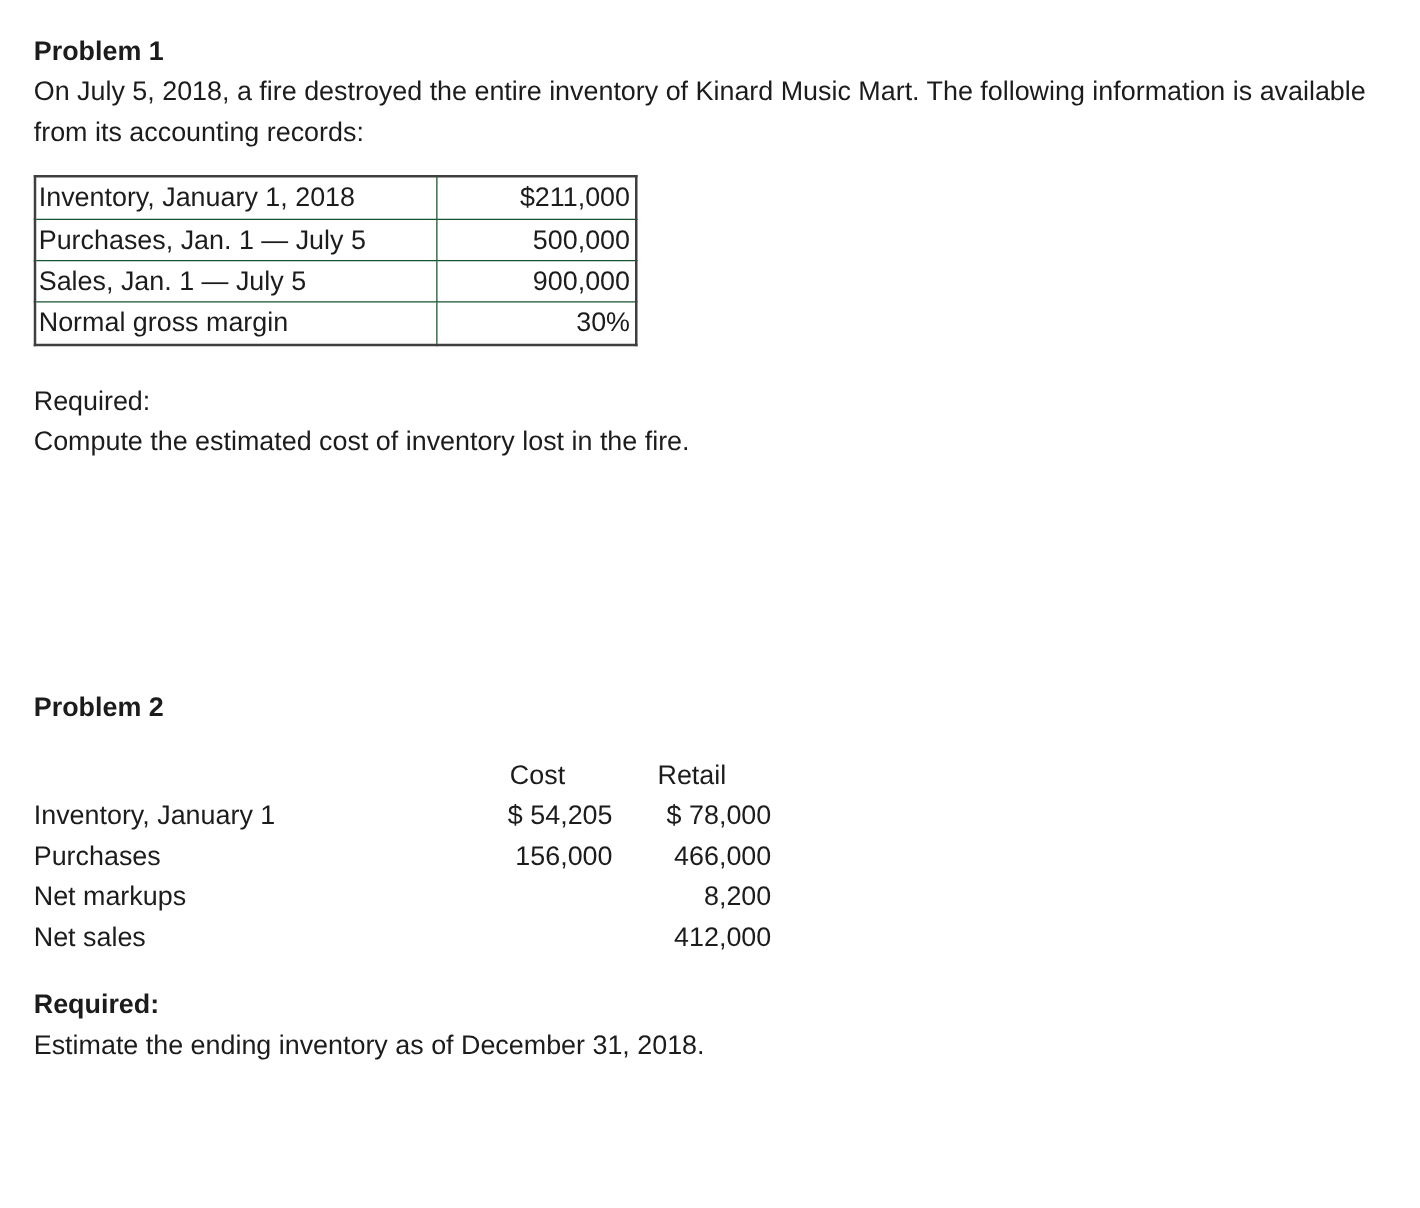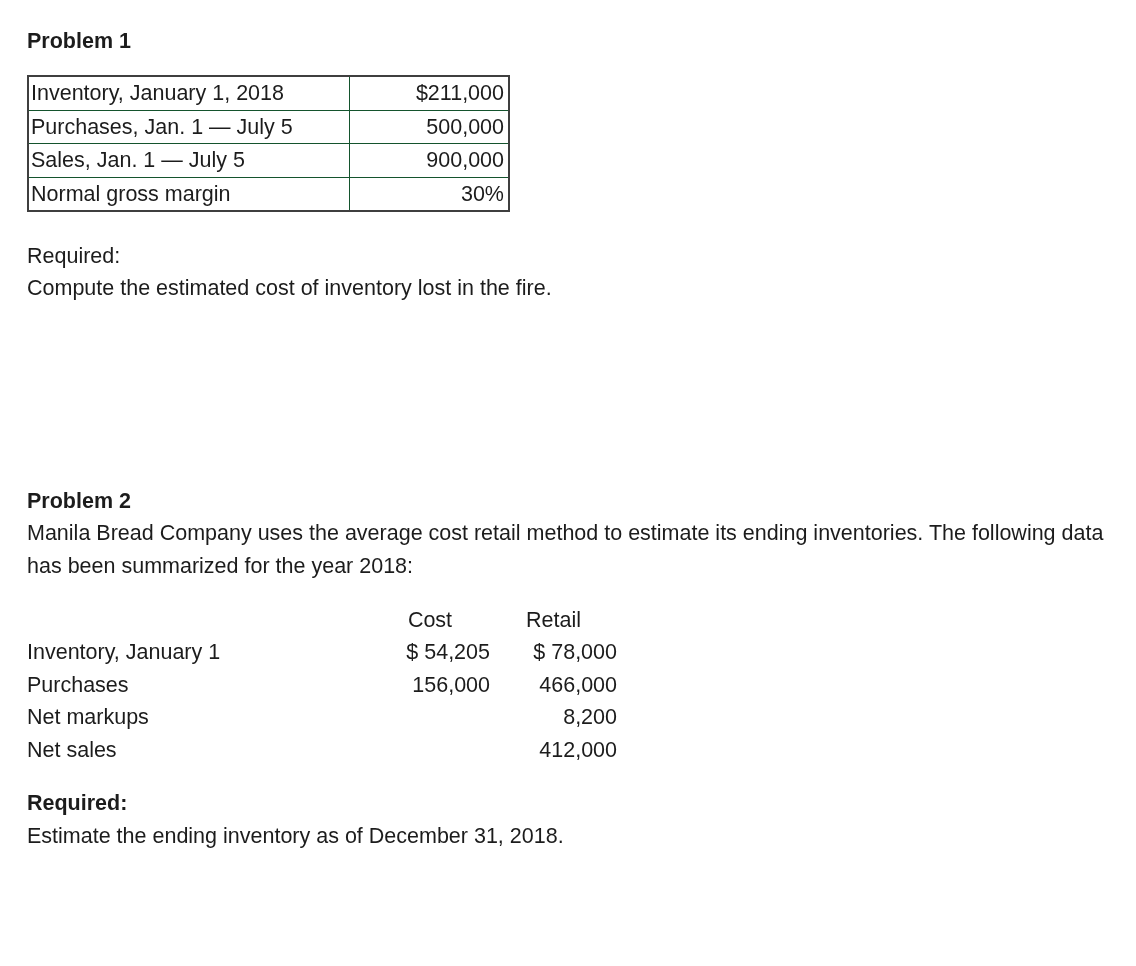--- a/index.html
+++ b/index.html
@@ -57,20 +57,21 @@
 
   .required-block-2 { margin-top: 21px; }
 </style>
 </head>
 <body>
 
 <div class="page">
 
   <section>
     <div class="heading">Problem 1</div>
+    <div class="intro">On July 5, 2018, a fire destroyed the entire inventory of Kinard Music Mart. The following information is available from its accounting records:</div>
 
     <table class="p1-table">
       <tbody>
         <tr>
           <td class="lbl">Inventory, January 1, 2018</td>
           <td class="val">$211,000</td>
         </tr>
         <tr>
           <td class="lbl">Purchases, Jan. 1 — July 5</td>
           <td class="val">500,000</td>
@@ -89,21 +90,20 @@
     <div class="required-block-1">
       <div class="required-label">Required:</div>
       <div>Compute the estimated cost of inventory lost in the fire.</div>
     </div>
   </section>
 
   <div class="spacer"></div>
 
   <section>
     <div class="heading">Problem 2</div>
-    <div class="intro">Manila Bread Company uses the average cost retail method to estimate its ending inventories. The following data has been summarized for the year 2018:</div>
 
     <table class="p2-table">
       <thead>
         <tr>
           <th class="c-label"></th>
           <th class="c-cost">Cost</th>
           <th class="c-retail">Retail</th>
         </tr>
       </thead>
       <tbody>

